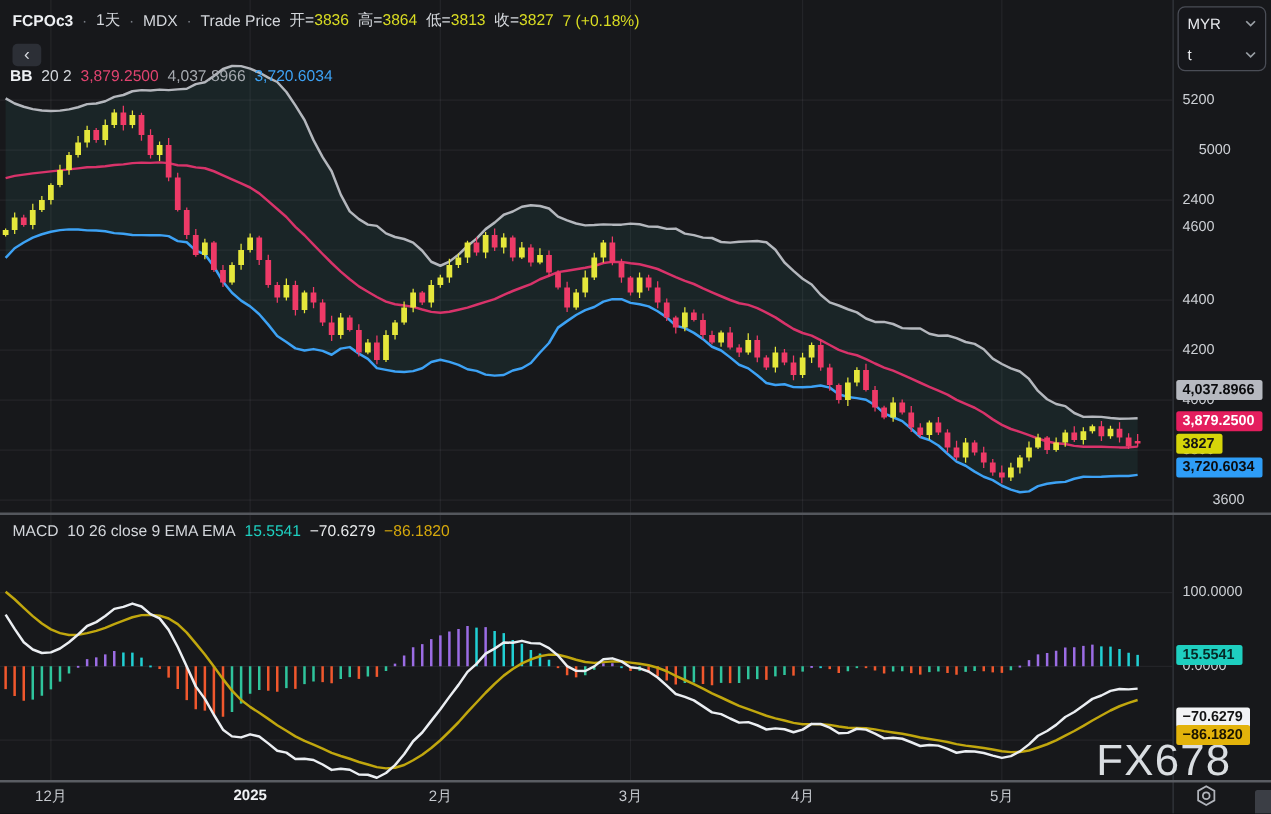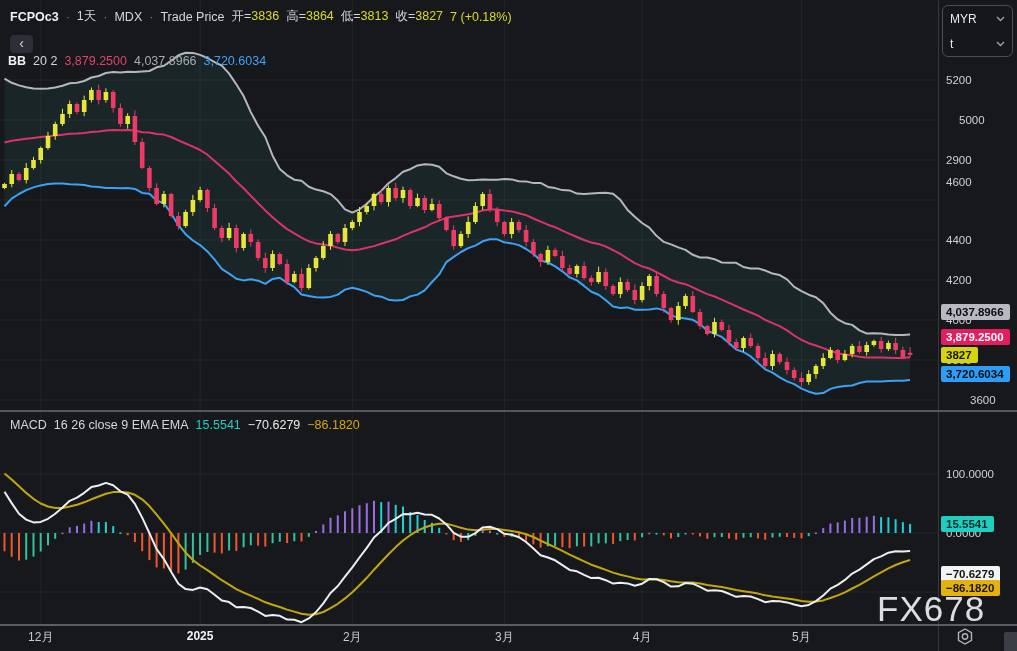--- a/index.html
+++ b/index.html
@@ -479,34 +479,34 @@
   <div class="abs legend" style="top:54px;left:8px;">
     <span class="sym">BB</span>
     <span class="dim">20 2</span>
     <span class="v-pink">3,879.2500</span>
     <span class="v-gray">4,037.8966</span>
     <span class="v-blue">3,720.6034</span>
   </div>
 
   <div class="abs legend" style="top:418px;">
     <span class="dim">MACD</span>
-    <span class="dim">16 26 close 9 EMA EMA</span>
+    <span class="dim">10 26 close 9 EMA EMA</span>
     <span class="v-teal">15.5541</span>
     <span class="v-white">−70.6279</span>
     <span class="v-gold">−86.1820</span>
   </div>
 
   <div class="abs pane-sep"></div>
   <div class="abs time-sep"></div>
   <div class="abs axis-border-v"></div>
 
   <div id="price-axis">
       <div class="tick" style="top: 80px;">5200</div>
       <div class="tick" style="top: 120px; padding-left: 13px;">5000</div>
-      <div class="tick" style="top: 160px;">2900</div>
+      <div class="tick" style="top: 160px;">2400</div>
       <div class="tick" style="top: 182px; text-align: center;">4600</div>
       <div class="tick" style="top: 240px;">4400</div>
       <div class="tick" style="top: 280px;">4200</div>
       <div class="tick" style="top: 320px;">4000</div>
       <div class="tick" style="top: 360px;">3800</div>
       <div class="tick" style="top: 400px; margin-left: 24px;">3600</div>
       <div class="tick" style="top: 474px;">100.0000</div>
       <div class="tick" style="top: 533px;">0.0000</div>
       <div class="badge" style="top: 312.421px; background: rgb(182, 185, 192); color: rgb(11, 12, 14);">4,037.8966</div>
       <div class="badge" style="top: 337.15px; background: rgb(228, 30, 94); color: rgb(255, 255, 255);">3,879.2500</div>

